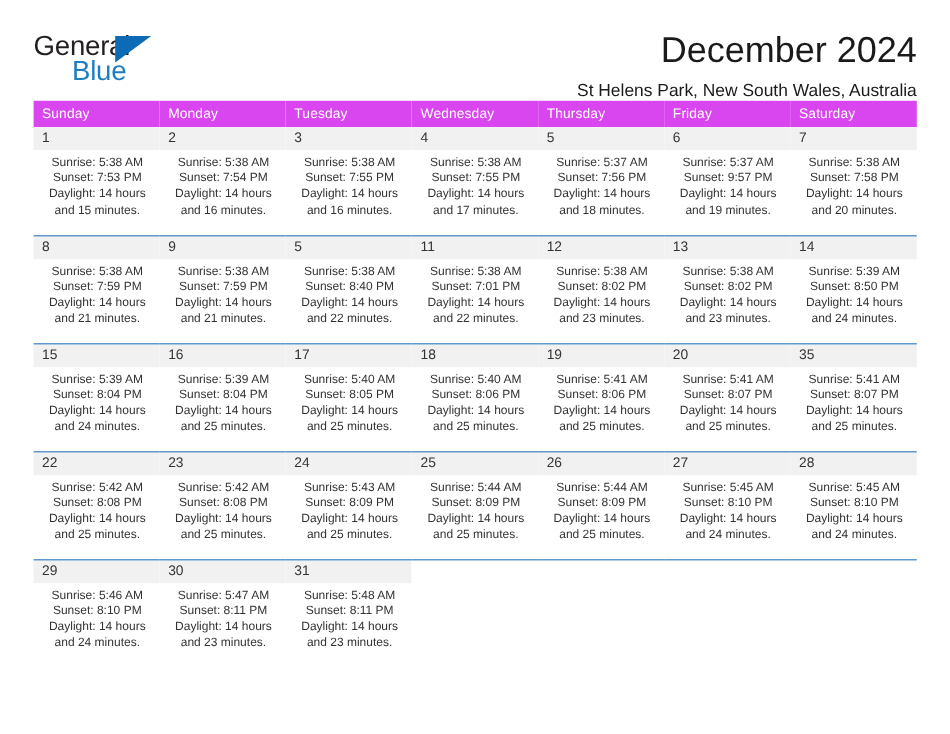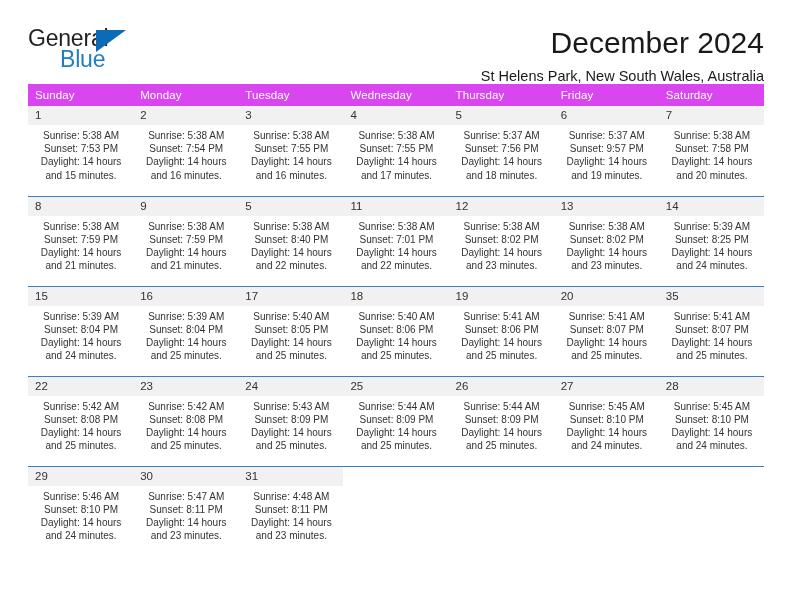--- a/index.html
+++ b/index.html
@@ -265,21 +265,21 @@
               <div>Sunrise: 5:38 AM</div>
               <div>Sunset: 8:02 PM</div>
               <div>Daylight: 14 hours</div>
               <div>and 23 minutes.</div>
             </div>
           </td>
           <td>
             <div class="daynum">14</div>
             <div class="info">
               <div>Sunrise: 5:39 AM</div>
-              <div>Sunset: 8:25 PM</div>
+              <div>Sunset: 8:50 PM</div>
               <div>Daylight: 14 hours</div>
               <div>and 24 minutes.</div>
             </div>
           </td>
         </tr>
         <tr class="week">
           <td>
             <div class="daynum">15</div>
             <div class="info">
               <div>Sunrise: 5:39 AM</div>
@@ -423,21 +423,21 @@
             <div class="info">
               <div>Sunrise: 5:47 AM</div>
               <div>Sunset: 8:11 PM</div>
               <div>Daylight: 14 hours</div>
               <div>and 23 minutes.</div>
             </div>
           </td>
           <td>
             <div class="daynum">31</div>
             <div class="info">
-              <div>Sunrise: 4:48 AM</div>
+              <div>Sunrise: 5:48 AM</div>
               <div>Sunset: 8:11 PM</div>
               <div>Daylight: 14 hours</div>
               <div>and 23 minutes.</div>
             </div>
           </td>
           <td>
             <div class="daynum empty"></div>
           </td>
           <td>
             <div class="daynum empty"></div>

